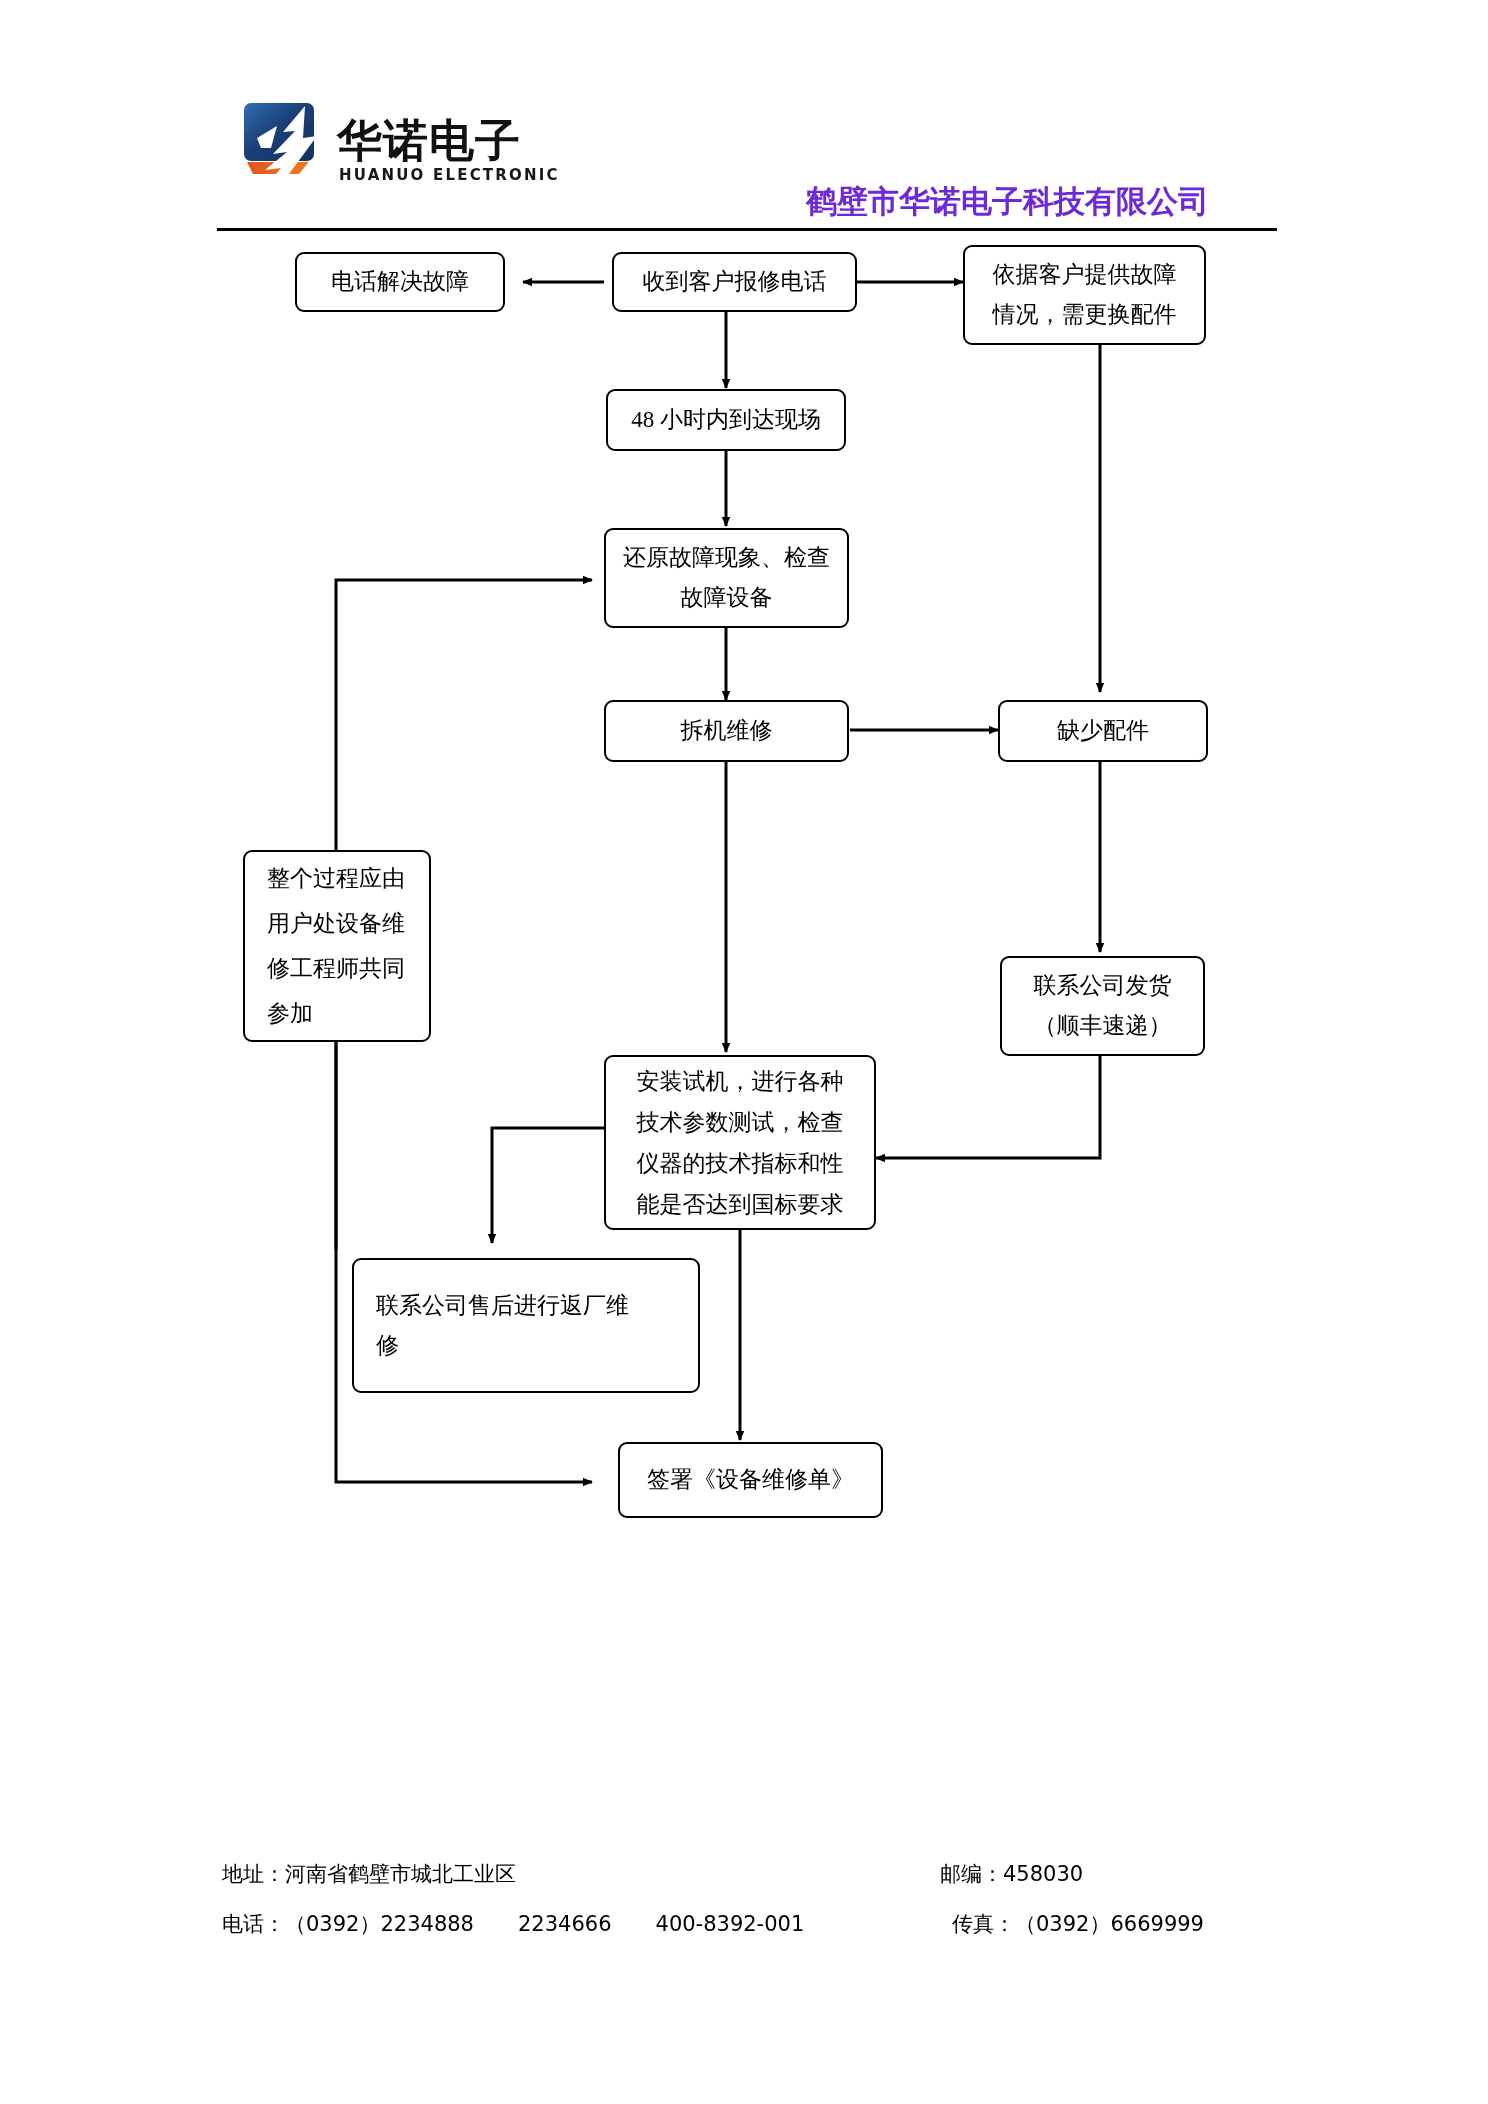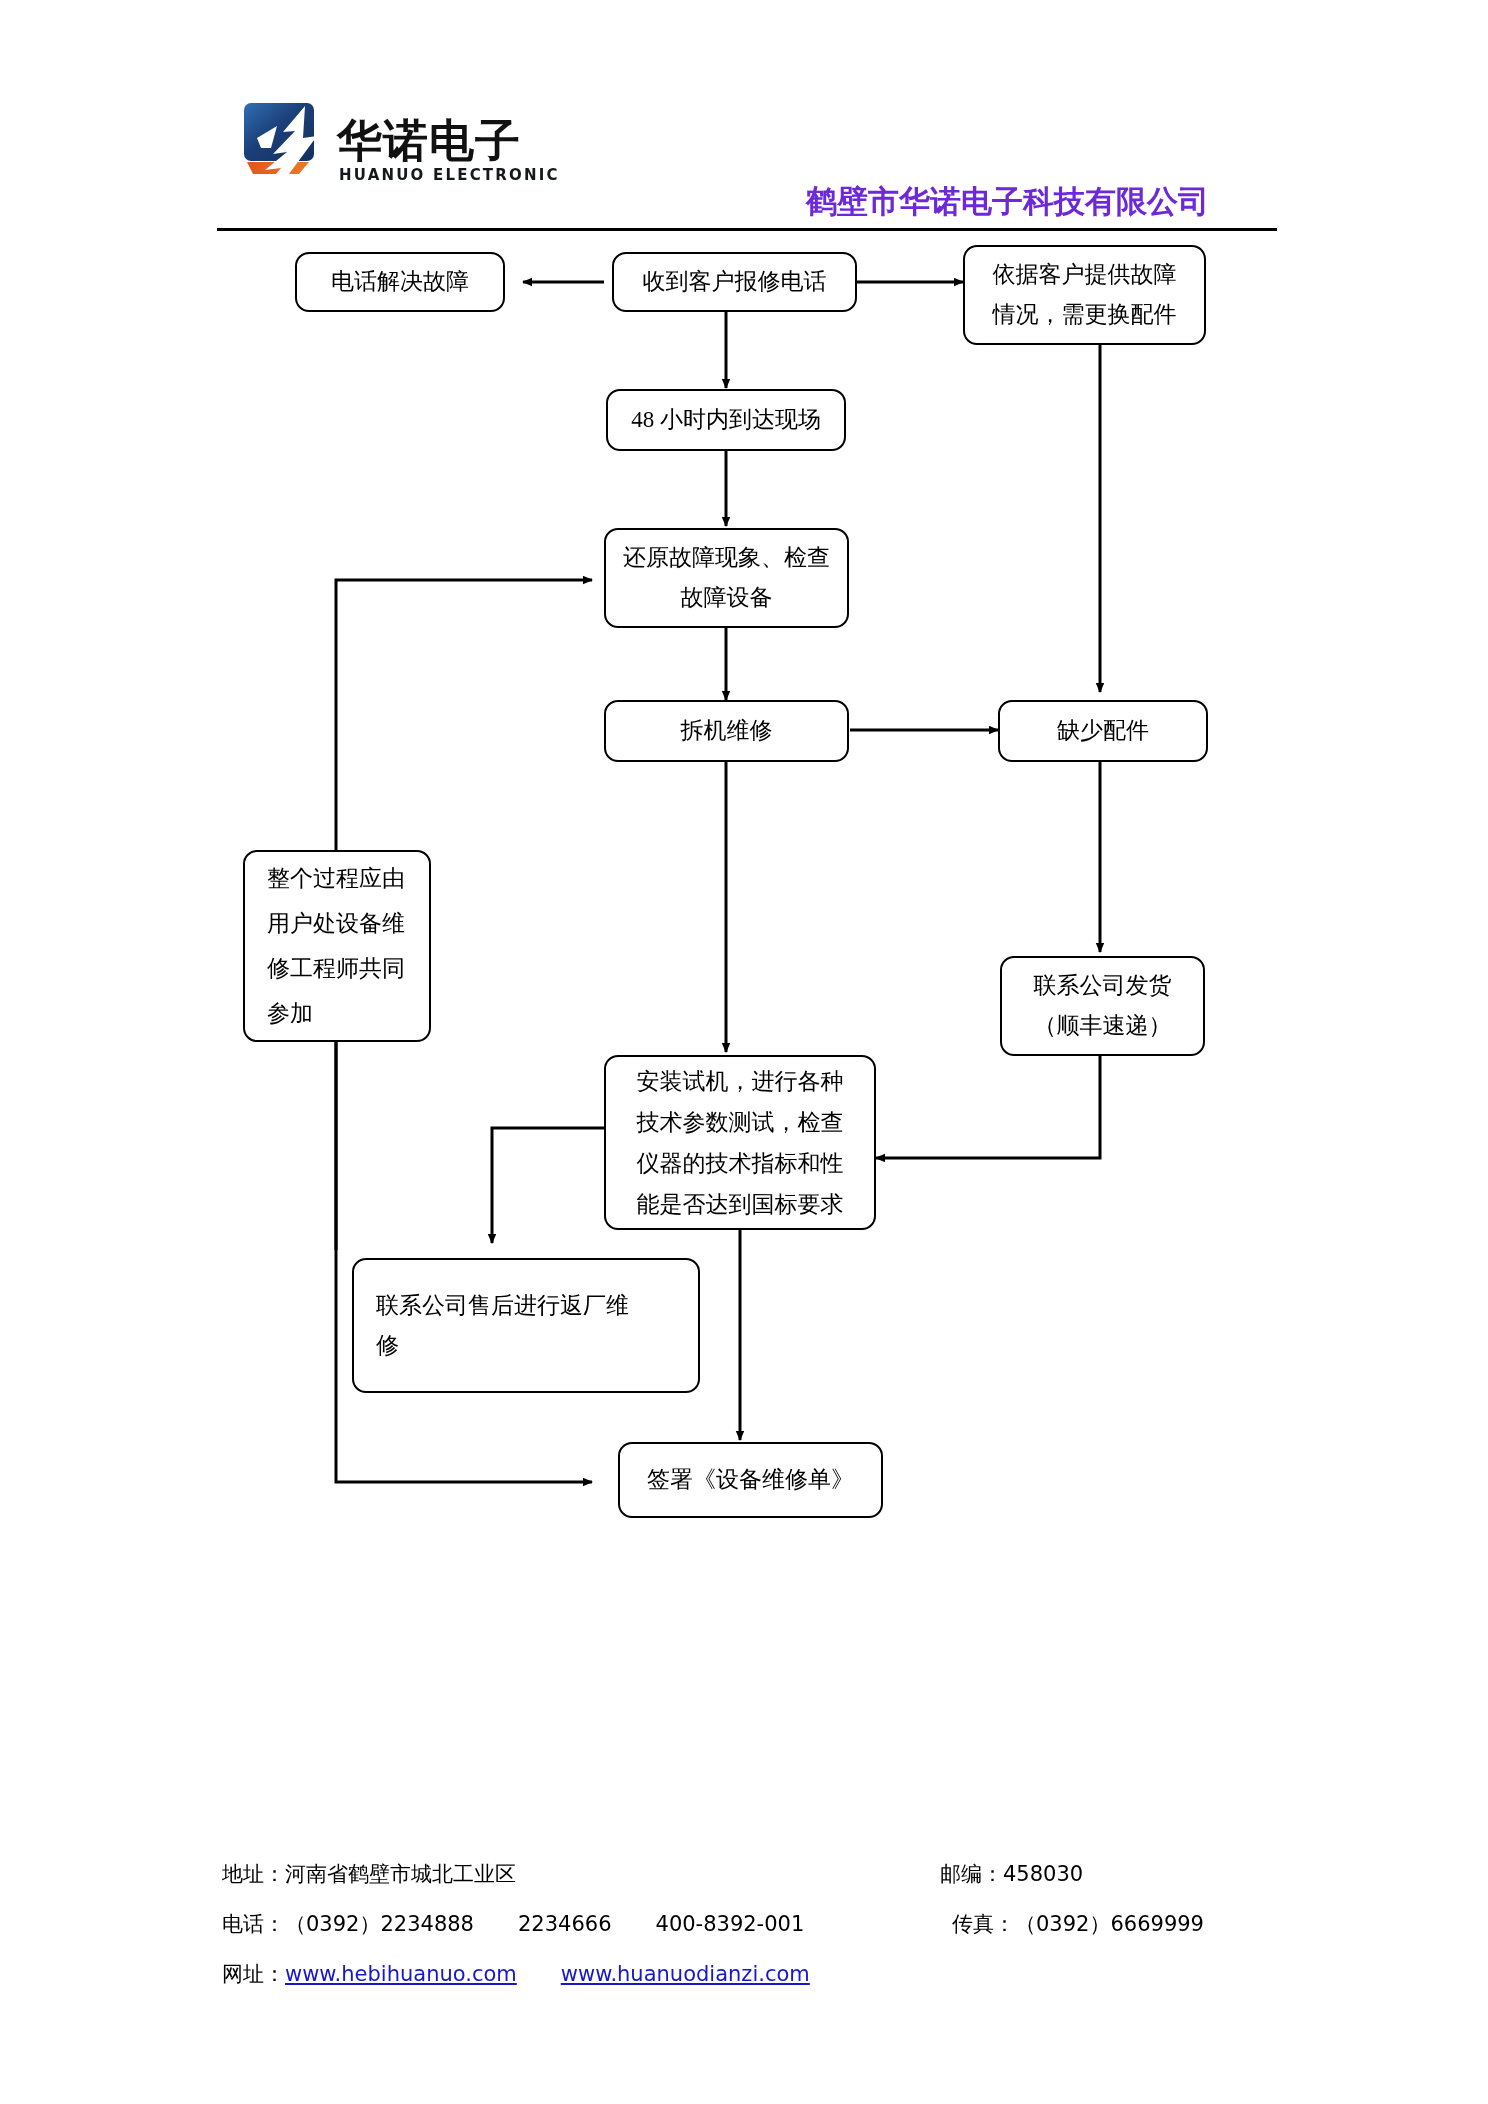--- a/index.html
+++ b/index.html
@@ -41,21 +41,21 @@
     position:absolute;left:217px;top:228px;width:1060px;height:3px;background:#000;
   }
 
   
   .flow{position:absolute;left:0;top:0;width:1488px;height:1620px;}
   .flow svg{position:absolute;left:0;top:0;}
 
   .node{
     position:absolute;
     border:2px solid #000;
-    border-radius:14px;
+    border-radius:9px;
     background:#fff;
     box-sizing:border-box;
     display:flex;align-items:center;justify-content:center;
     text-align:center;
     font-family:"Liberation Serif","DejaVu Serif",serif;
     font-size:23px;
     line-height:40px;
     color:#000;
     padding:4px 10px;
   }
@@ -217,21 +217,16 @@
 
     <div class="frow">
       <div class="fl">
         <span>电话：</span><span>（0392）2234888</span><span class="gap"></span><span>2234666</span><span class="gap"></span><span>400-8392-001</span>
       </div>
       <div class="fr2">
         <span>传真：</span><span>（0392）6669999</span>
       </div>
     </div>
 
-    <div class="frow">
-      <div class="fl">
-        <span>网址：</span><span class="flink">www.hebihuanuo.com</span><span class="gap"></span><span class="flink">www.huanuodianzi.com</span>
-      </div>
-    </div>
 
   </div>
 
 </div>
 
 </body></html>

